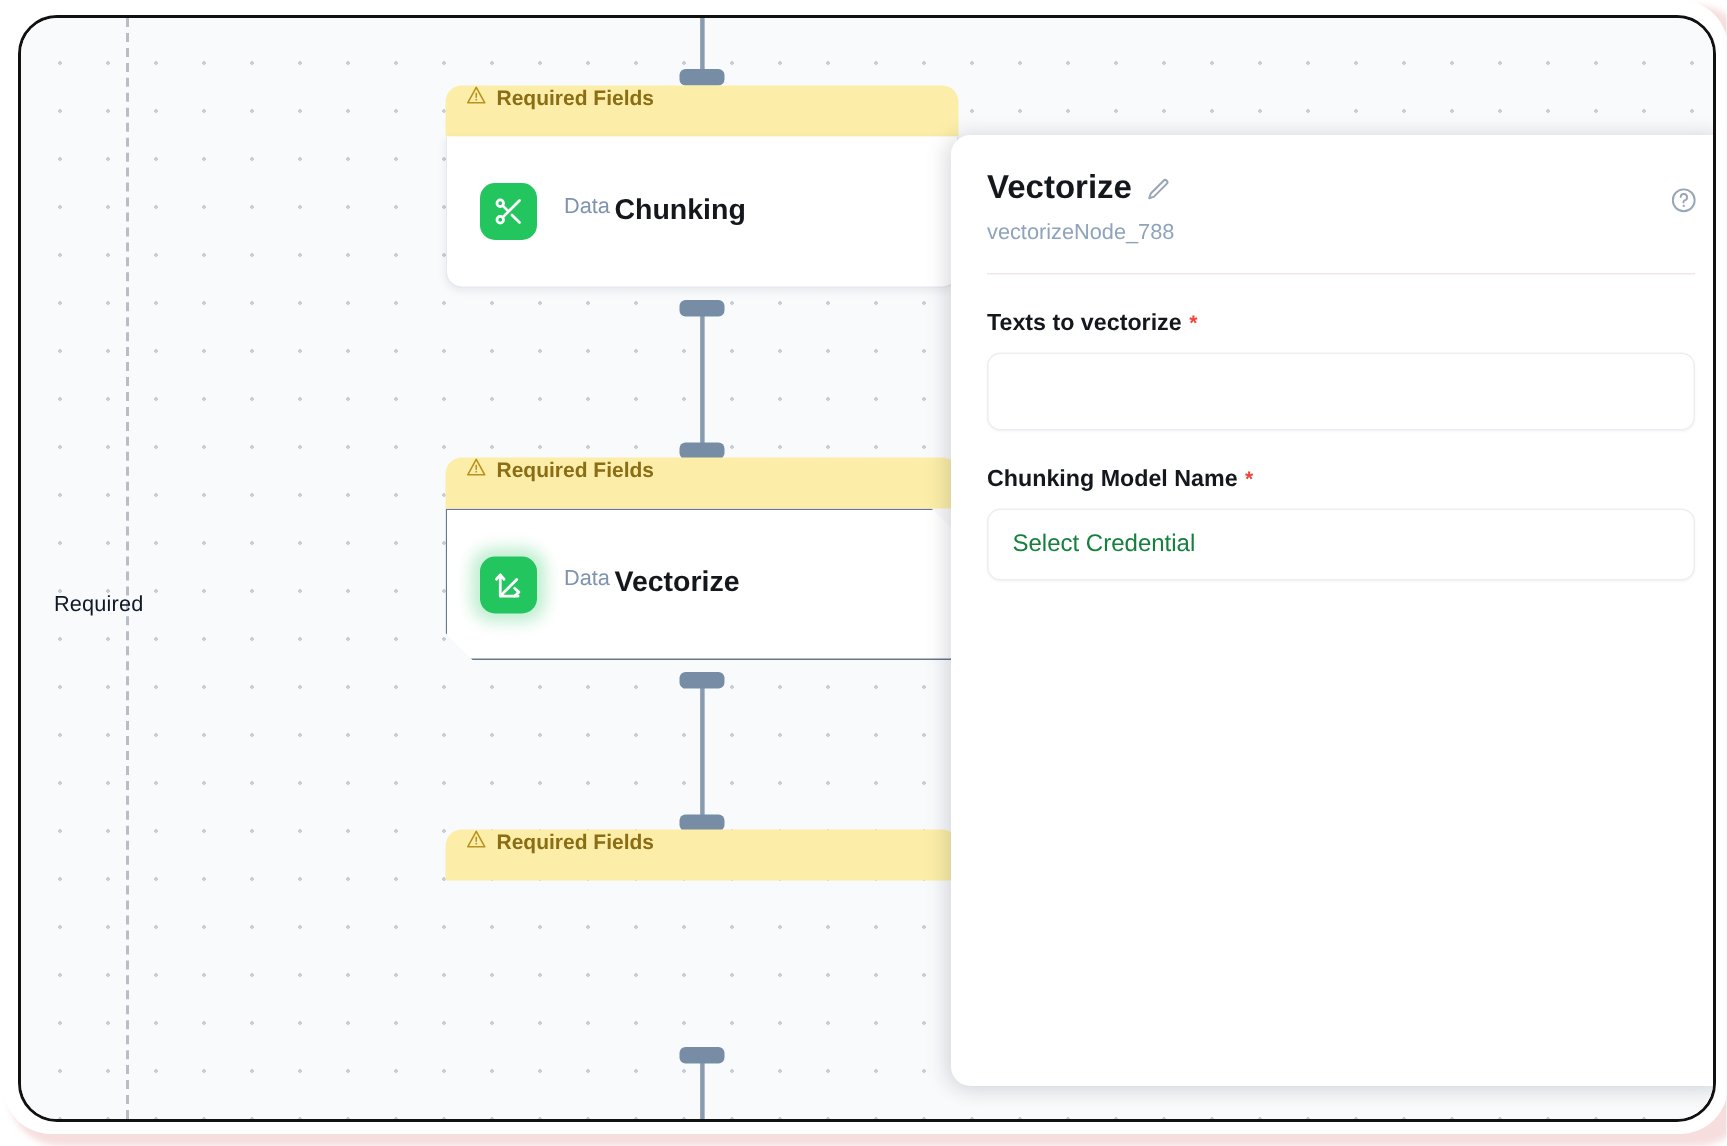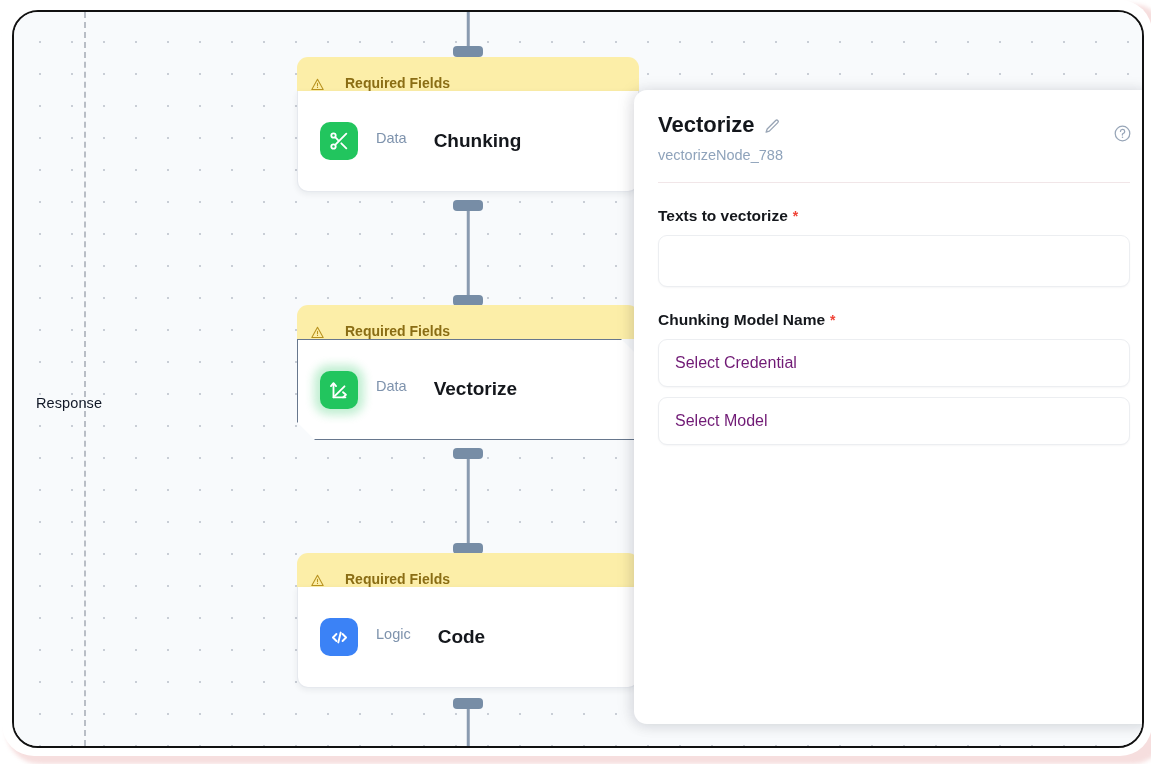--- a/index.html
+++ b/index.html
@@ -87,22 +87,22 @@
     position: absolute;
     left: 283px;
     width: 342px;
   }
   .node-banner {
     height: 34px;
     background: #fceea8;
     border-top-left-radius: 11px;
     border-top-right-radius: 11px;
     display: flex;
-    align-items: flex-end;
-    gap: 21px;
+    align-items: flex-start;
+    gap: 7px;
     padding: 0 0 0 14px;
     color: #8a6d14;
     font-size: 14px;
     font-weight: 600;
   }
   .warn-tri { width: 13px; height: 13px; display:block; }
 
   .node-body {
     height: 101px;
     background: #ffffff;
@@ -136,21 +136,21 @@
     position:absolute; inset:-6px;
     border-radius:15px;
     background: inherit;
     opacity:.28;
     filter: blur(5px);
     z-index:-1;
   }
   .node-icon svg { display:block; }
   .node-text { display: flex; flex-direction: row; gap: 3px; }
   .node-cat { font-size: 14.5px; color: #7e93ad; line-height: 1.15; }
-  .node-title { font-size: 19px; font-weight: 700; color: #14171c; line-height: 1.2; margin-left: 24px; }
+  .node-title { font-size: 19px; font-weight: 700; color: #14171c; line-height: 1.2; }
 
   
   #panel {
     position: absolute;
     left: 620px; top: 78px;
     width: 520px; height: 634px;
     background: #ffffff;
     border-radius: 13px;
     box-shadow: -3px 0 16px rgba(15,23,42,.10), 0 3px 14px rgba(15,23,42,.08);
     padding: 0 24px;
@@ -193,38 +193,38 @@
   }
   .select-box {
     margin-top: 10px;
     height: 48px;
     border: 1px solid #eceef1;
     border-radius: 9px;
     background: #fff;
     display: flex; align-items: center;
     padding: 0 16px;
     font-size: 16px;
-    color: #701a75;
+    color: #15803d;
     box-shadow: 0 1px 2px rgba(15,23,42,.04);
   }
 </style>
 </head>
 <body>
 
 <div id="app">
 
   <div id="glow"></div>
   <div id="glow-inner"></div>
 
   <div id="frame">
 
     <div id="grid"></div>
 
     <div id="lane-divider"></div>
-    <div id="lane-label">Response</div>
+    <div id="lane-label">Required</div>
 
     <div class="conn-line" style="top:0px;  height:36px;"></div>
     <div class="handle" style="top:34px;"></div>
 
     <div class="conn-line" style="top:192px; height:100px;"></div>
     <div class="handle" style="top:188px;"></div>
     <div class="handle" style="top:283px;"></div>
 
     <div class="conn-line" style="top:440px; height:100px;"></div>
     <div class="handle" style="top:436px;"></div>
@@ -287,33 +287,20 @@
 
     <div class="node" style="top:541px;">
       <div class="node-banner">
         <svg class="warn-tri" viewBox="0 0 16 16">
           <path d="M8 1.6 15 14.2H1z" fill="none" stroke="#b8921f" stroke-width="1.3" stroke-linejoin="round"></path>
           <rect x="7.35" y="6" width="1.3" height="4.1" fill="#b8921f"></rect>
           <rect x="7.35" y="11" width="1.3" height="1.3" fill="#b8921f"></rect>
         </svg>
         <span>Required Fields</span>
       </div>
-      <div class="node-body">
-        <div class="node-icon" style="background:#3b82f6;">
-          <svg width="21" height="21" viewBox="0 0 24 24" fill="none" stroke="#ffffff" stroke-width="2.2" stroke-linecap="round" stroke-linejoin="round">
-            <polyline points="8.5,8 4.5,12 8.5,16"></polyline>
-            <polyline points="15.5,8 19.5,12 15.5,16"></polyline>
-            <line x1="13.4" y1="6.4" x2="10.6" y2="17.6"></line>
-          </svg>
-        </div>
-        <div class="node-text">
-          <span class="node-cat">Logic</span>
-          <span class="node-title">Code</span>
-        </div>
-      </div>
     </div>
 
     <div id="panel">
 
       <div id="panel-head">
         <div id="panel-title-row">
           <span id="panel-title">Vectorize</span>
           <svg id="edit-icon" viewBox="0 0 24 24" fill="none" stroke="#9aa6b6" stroke-width="1.9" stroke-linecap="round" stroke-linejoin="round">
             <path d="M16.5 3.5a2.1 2.1 0 0 1 3 3L7.5 18.5 3 20l1.5-4.5z"></path>
           </svg>
@@ -338,21 +325,18 @@
       </div>
 
       <div class="field">
         <div class="field-label">
           <span>Chunking Model Name</span>
           <span class="req-star">*</span>
         </div>
         <div class="select-box">
           <span>Select Credential</span>
         </div>
-        <div class="select-box">
-          <span>Select Model</span>
-        </div>
       </div>
 
     </div>
 
   </div>
 </div>
 
 </body></html>

